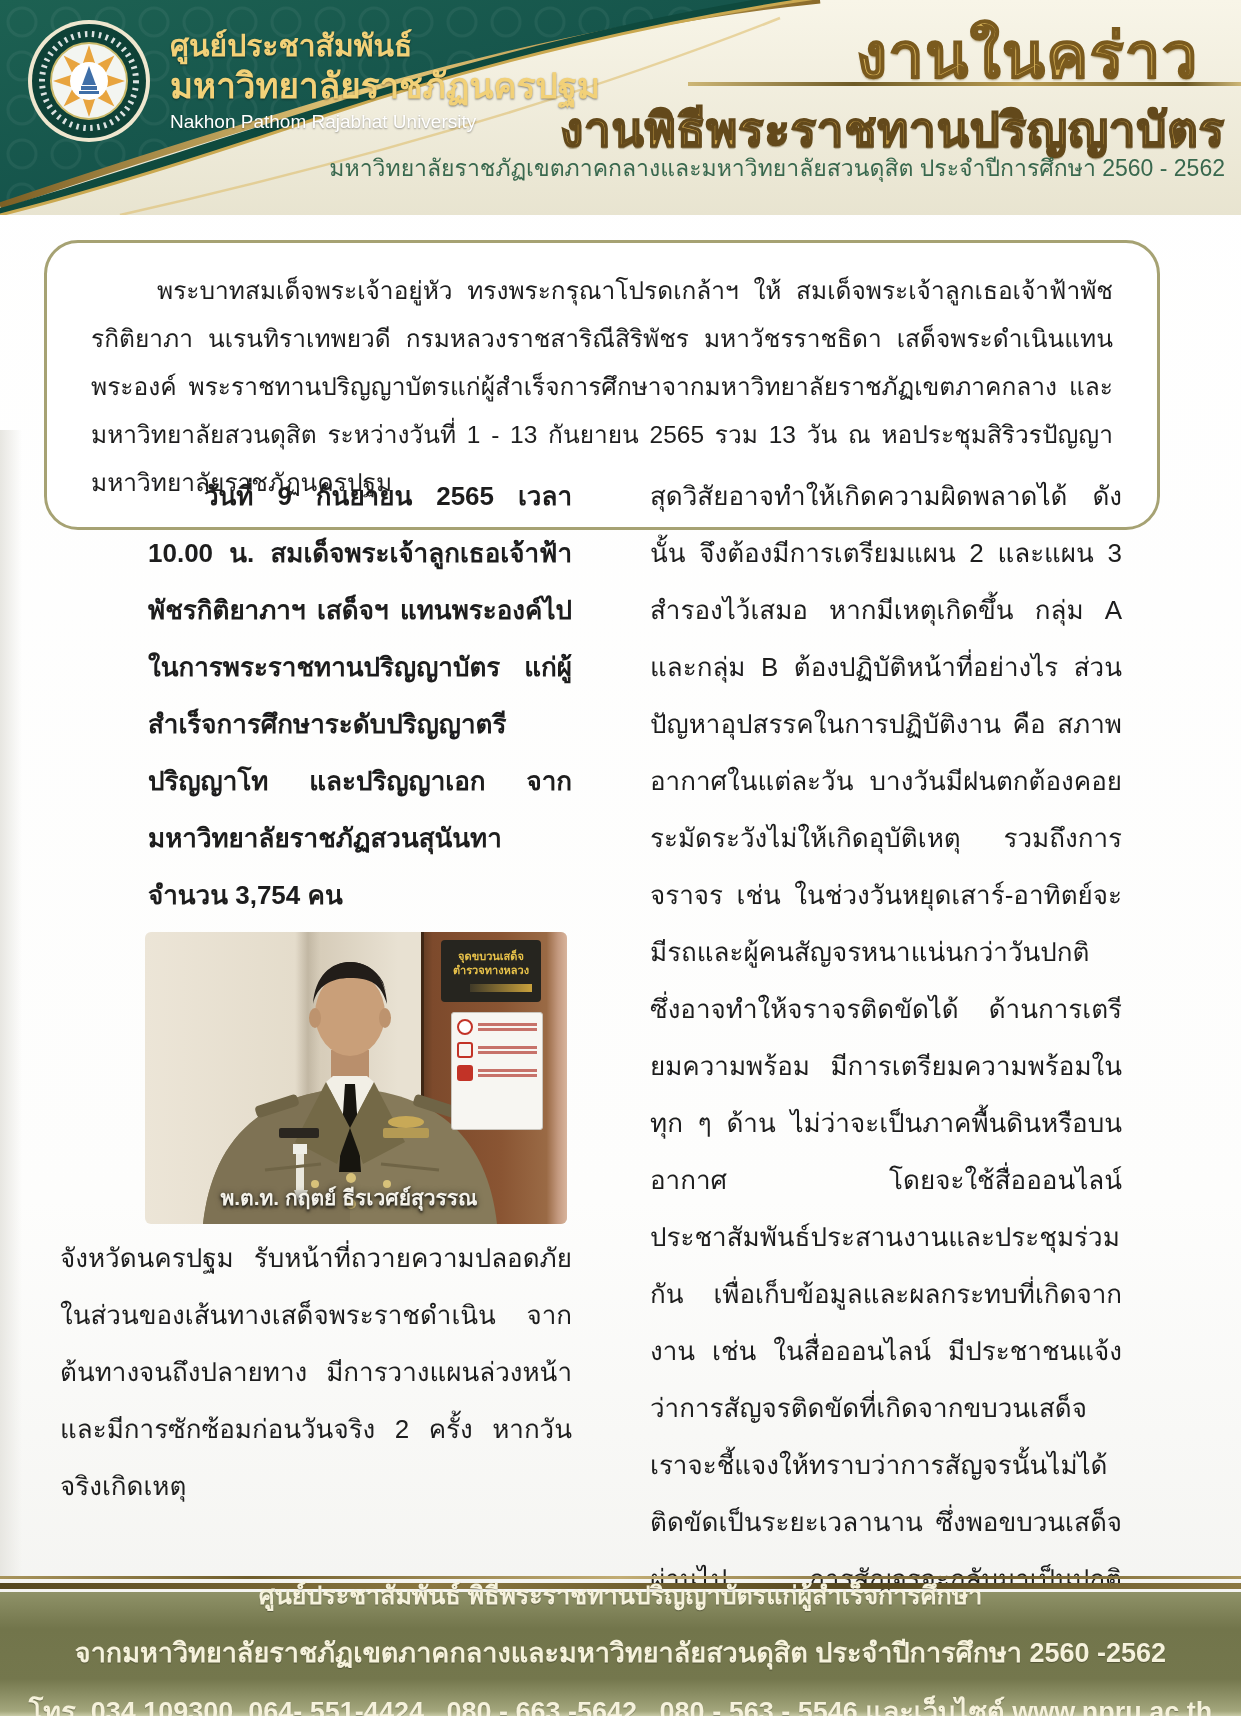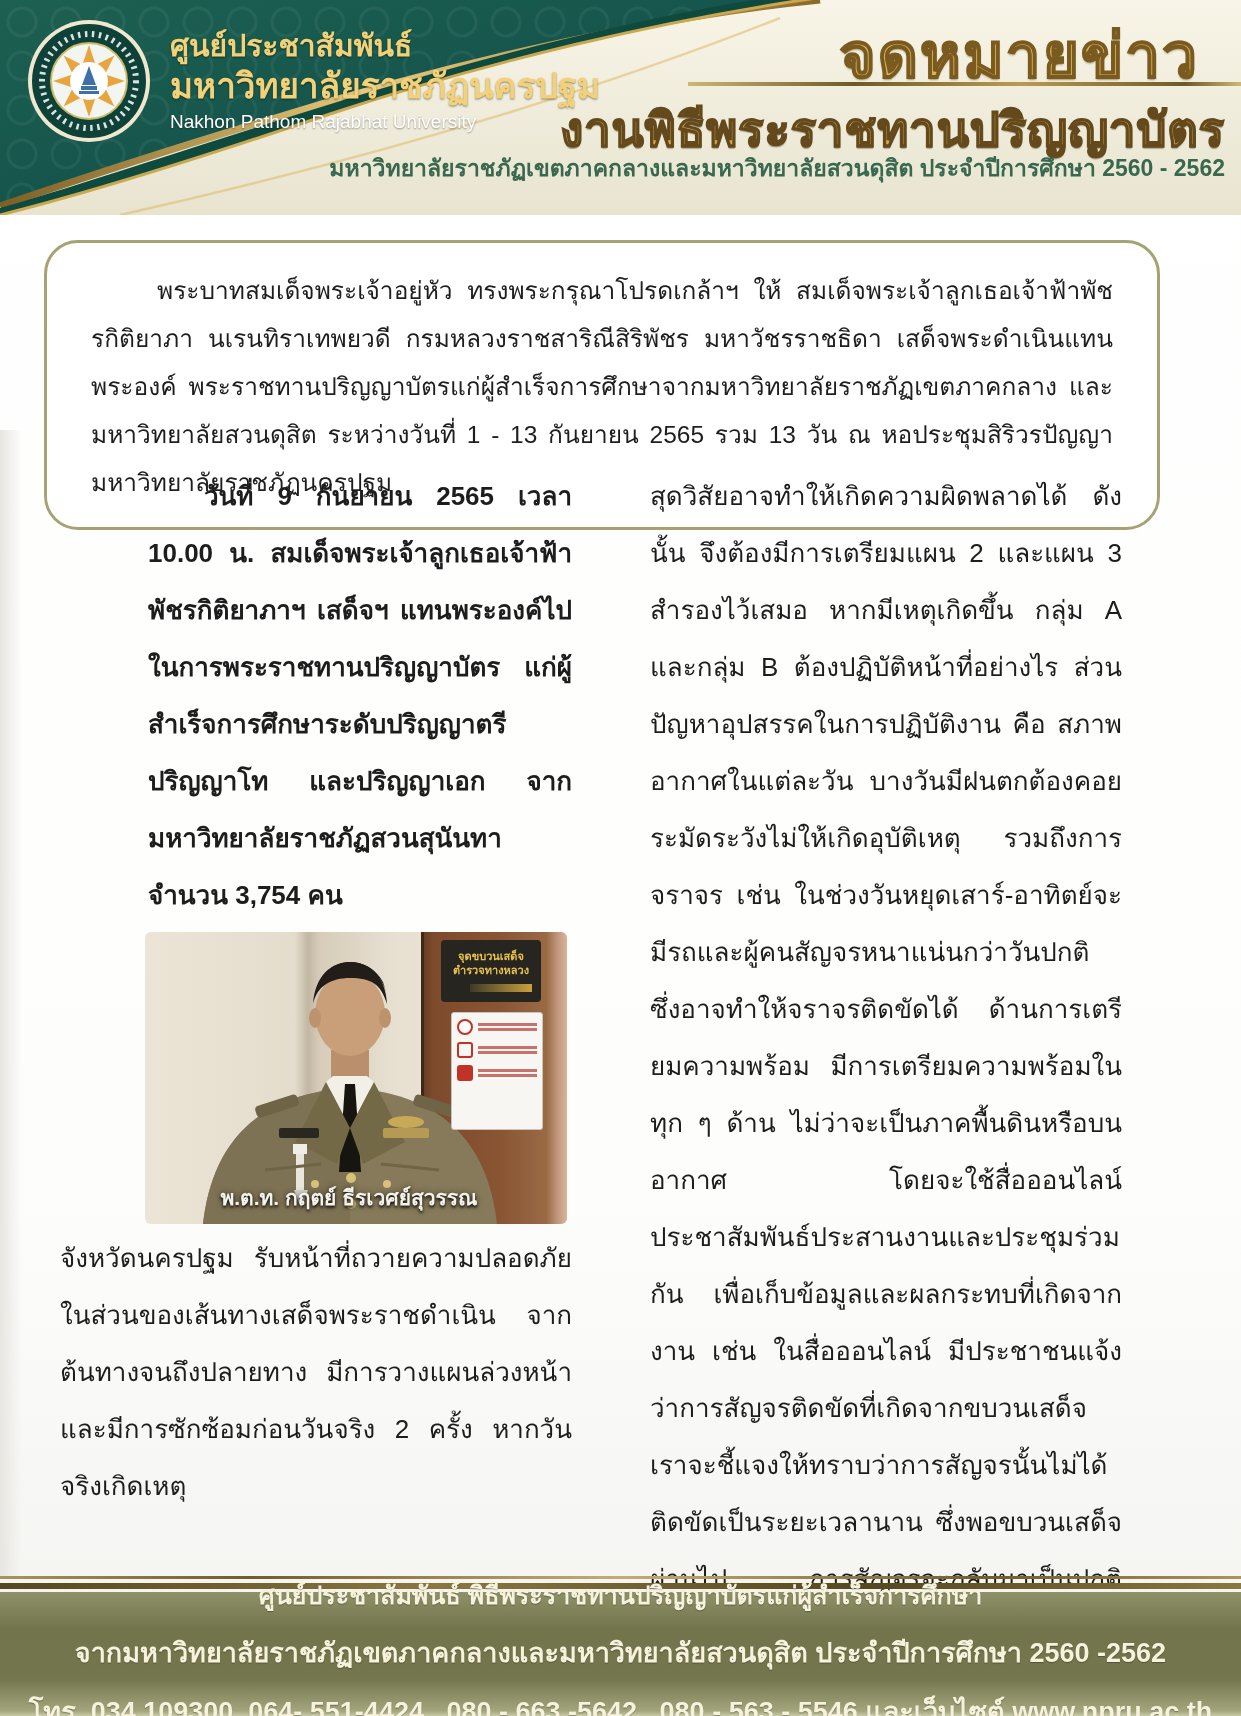--- a/index.html
+++ b/index.html
@@ -19,21 +19,21 @@
   .news-title { position:absolute; right:42px; top:6px; font-size:62px; font-weight:bold;
                 color:#d9b45b; letter-spacing:2px;
                 -webkit-text-stroke:2px #7a5a1e;
                 text-shadow:0 2px 2px rgba(110,80,20,.55), 0 0 2px #fff; }
   .gold-rule { position:absolute; left:688px; top:82px; width:553px; height:4px;
                background:linear-gradient(90deg,#cdb676,#6d5a26 30%,#b99c52 60%,#6d5a26 90%,#cdb676); }
   .event-title { position:absolute; right:16px; top:92px; font-size:47px; font-weight:bold;
                  color:#d3a94e; letter-spacing:1px;
                  -webkit-text-stroke:1.8px #63491b;
                  text-shadow:0 2px 1px rgba(90,70,25,.5), 0 0 2px #fffbe8; }
-  .event-subtitle { position:absolute; right:16px; top:150px; font-size:23px; font-weight:bold; color:#39684e; }
+  .event-subtitle { position:absolute; right:16px; top:150px; font-size:23px; font-weight:normal; color:#39684e; }
   .issue-date { position:absolute; right:158px; top:182px; font-size:25px; font-weight:bold; color:#39684e; }
 
   
   .lead-box { position:absolute; left:36px; top:240px; width:1116px; min-height:196px;
               border:3px solid #a6a273; border-radius:34px; background:rgba(255,255,255,.6);
               padding:24px 44px 20px 44px;margin-left:8px; }
   .lead-text { font-size:24.5px; line-height:48px; color:#1e1e1e; text-align:justify; text-indent:66px; }
 
   
   .col-left  { position:absolute; left:60px;  top:468px; width:512px; }
@@ -141,21 +141,21 @@
         <rect x="-8" y="5" width="16" height="4" fill="#3f6fa8"></rect>
         <rect x="-10" y="10" width="20" height="3" fill="#3f6fa8"></rect>
       </g>
     </svg>
     <div class="logo-wrap"></div>
     <div class="org-block">
       <div class="org-line1">ศูนย์ประชาสัมพันธ์</div>
       <div class="org-line2">มหาวิทยาลัยราชภัฏนครปฐม</div>
       <div class="org-line3">Nakhon Pathom Rajabhat University</div>
     </div>
-    <div class="news-title">จดหมายข่าว</div>
+    <div class="news-title">งานในคร่าว</div>
     <div class="gold-rule"></div>
     <div class="event-title">งานพิธีพระราชทานปริญญาบัตร</div>
     <div class="event-subtitle">มหาวิทยาลัยราชภัฏเขตภาคกลางและมหาวิทยาลัยสวนดุสิต ประจำปีการศึกษา 2560 - 2562</div>
   </div>
 
   <div class="lead-box">
     <div class="lead-text">พระบาทสมเด็จพระเจ้าอยู่หัว ทรงพระกรุณาโปรดเกล้าฯ ให้ สมเด็จพระเจ้าลูกเธอเจ้าฟ้าพัชรกิติยาภา นเรนทิราเทพยวดี กรมหลวงราชสาริณีสิริพัชร มหาวัชรราชธิดา เสด็จพระดำเนินแทนพระองค์ พระราชทานปริญญาบัตรแก่ผู้สำเร็จการศึกษาจากมหาวิทยาลัยราชภัฏเขตภาคกลาง และมหาวิทยาลัยสวนดุสิต ระหว่างวันที่ 1 - 13 กันยายน 2565 รวม 13 วัน ณ หอประชุมสิริวรปัญญา มหาวิทยาลัยราชภัฏนครปฐม</div>
   </div>
 
   <div class="left-page-shade"></div>

